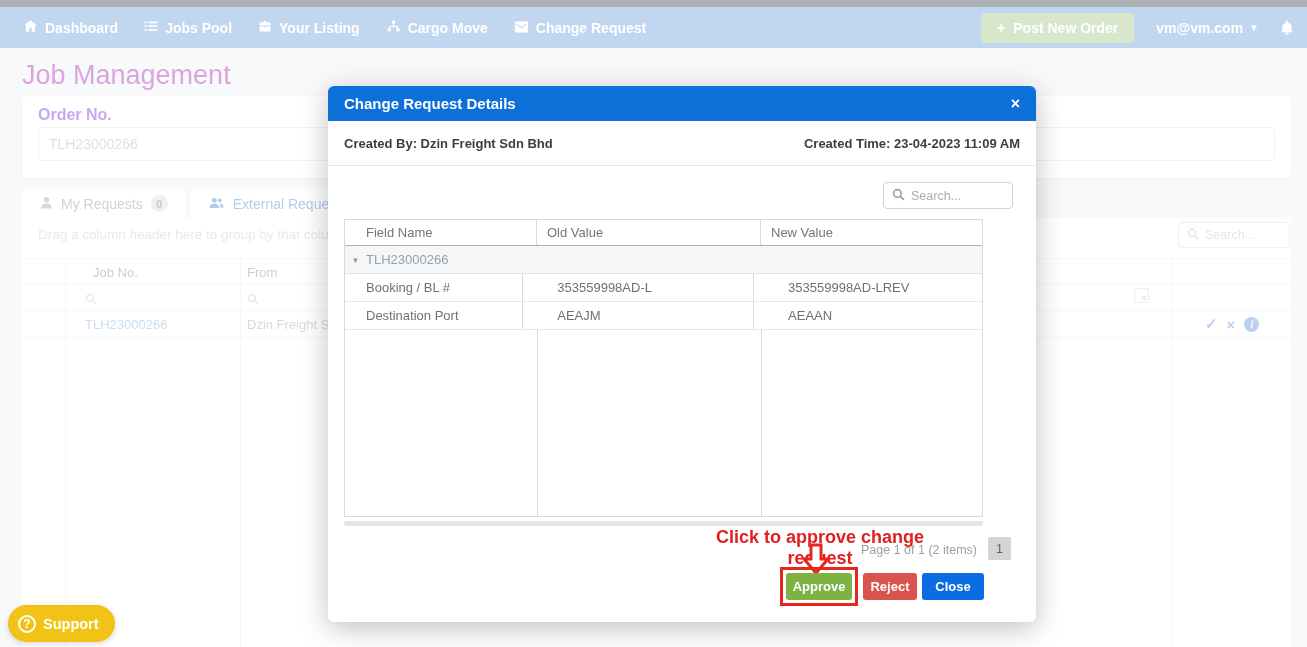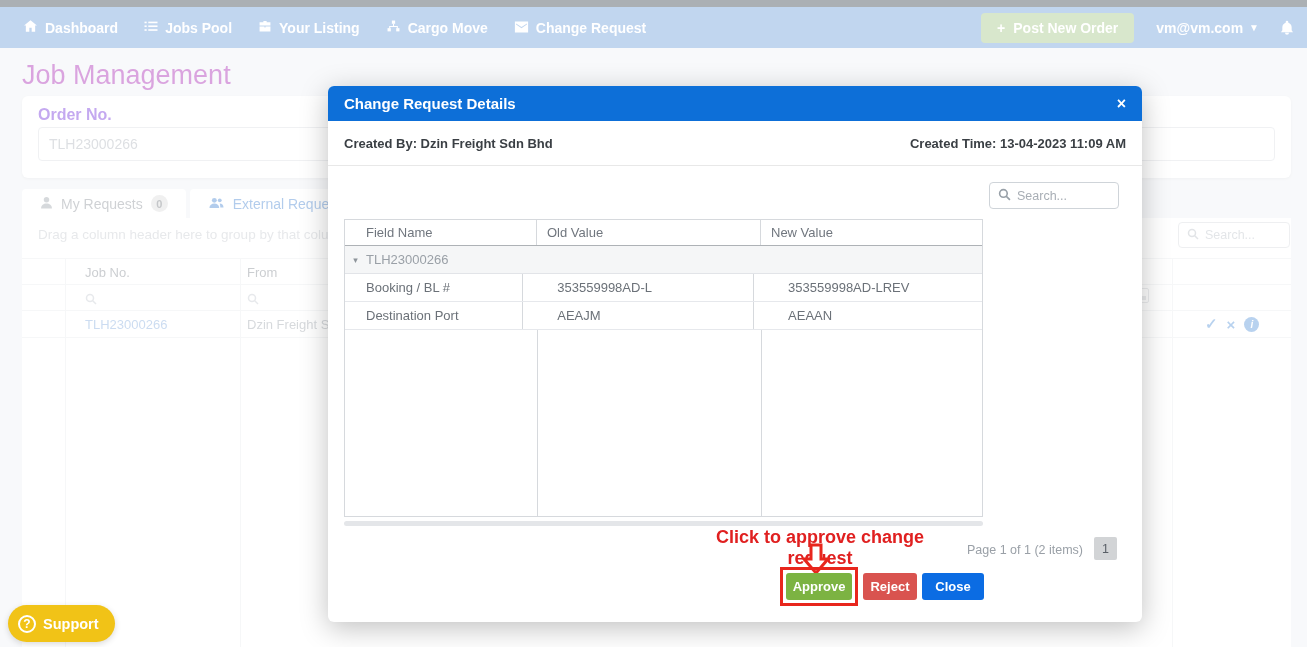--- a/index.html
+++ b/index.html
@@ -59,21 +59,21 @@
   .cal-icon{position:absolute;left:1112px;top:70px;width:15px;height:15px;border:1.5px solid #cfd3d8;
        border-radius:2px;}
   .cal-icon::after{content:"";position:absolute;right:2px;bottom:2px;width:4px;height:4px;background:#cfd3d8;}
   .row-actions{position:absolute;left:1183px;top:97px;display:flex;gap:9px;align-items:center;
        color:#4f8fd6;font-size:15px;font-weight:700;}
   .info-dot{display:inline-flex;width:15px;height:15px;border-radius:50%;background:#4f8fd6;color:#fff;
        font-size:10px;font-style:italic;font-weight:700;align-items:center;justify-content:center;}
 
   
   .overlay{position:absolute;inset:0;background:rgba(255,255,255,.6);z-index:5;}
-  .modal{position:absolute;left:328px;top:86px;width:814px;height:536px;background:#fff;border-radius:6px;
+  .modal{position:absolute;left:328px;top:86px;width:708px;height:536px;background:#fff;border-radius:6px;
        box-shadow:0 6px 28px rgba(0,0,0,.25);z-index:10;}
   .modal-header{position:absolute;left:0;top:0;right:0;height:35px;background:var(--primary);
        border-radius:6px 6px 0 0;display:flex;align-items:center;padding:0 16px;}
   .modal-title{color:#fff;font-size:15px;font-weight:700;}
   .modal-close{margin-left:auto;color:#fff;font-size:16px;font-weight:700;cursor:pointer;line-height:1;}
   .created-row{position:absolute;left:0;top:35px;right:0;height:45px;border-bottom:1px solid #e8e8e8;
        display:flex;align-items:center;padding:0 16px;font-size:13px;font-weight:700;color:#3a3f44;}
   .created-time{margin-left:auto;}
   .modal-search{position:absolute;top:96px;right:23px;width:130px;height:27px;border:1px solid #cfd4d9;
        border-radius:4px;display:flex;align-items:center;gap:6px;padding:0 8px;}
@@ -219,21 +219,21 @@
     </div>
 
     <div class="gridline h-line" style="top:40px"></div>
     <div class="gridline h-line" style="top:66px"></div>
     <div class="gridline h-line" style="top:92px"></div>
     <div class="gridline h-line" style="top:119px"></div>
     <div class="gridline v-line" style="left:43px"></div>
     <div class="gridline v-line" style="left:218px"></div>
     <div class="gridline v-line" style="left:1150px"></div>
 
-    <div class="bg-col-header" style="left:63px">Job No.</div>
+    <div class="bg-col-header" style="left:71px">Job No.</div>
     <div class="bg-col-header" style="left:225px">From</div>
 
     <span class="filter-mag" style="left:63px"><svg width="12" height="12" viewBox="0 0 24 24" fill="none" stroke="#c3c8cf" stroke-width="3">
           <circle cx="10" cy="10" r="7"></circle>
           <line x1="15" y1="15" x2="22" y2="22"></line>
         </svg></span>
     <span class="filter-mag" style="left:225px"><svg width="12" height="12" viewBox="0 0 24 24" fill="none" stroke="#c3c8cf" stroke-width="3">
           <circle cx="10" cy="10" r="7"></circle>
           <line x1="15" y1="15" x2="22" y2="22"></line>
         </svg></span>
@@ -251,21 +251,21 @@
 
   <div class="overlay"></div>
 
   <div class="modal">
     <div class="modal-header">
       <span class="modal-title">Change Request Details</span>
       <span class="modal-close">×</span>
     </div>
     <div class="created-row">
       <span>Created By: Dzin Freight Sdn Bhd</span>
-      <span class="created-time">Created Time: 13-04-2023 11:09 AM</span>
+      <span class="created-time">Created Time: 23-04-2023 11:09 AM</span>
     </div>
 
     <div class="modal-search">
       <span><svg width="13" height="13" viewBox="0 0 24 24" fill="none" stroke="#98a0a8" stroke-width="3">
             <circle cx="10" cy="10" r="7"></circle>
             <line x1="15" y1="15" x2="22" y2="22"></line>
           </svg></span>
       <input placeholder="Search..." style="">
     </div>
 

